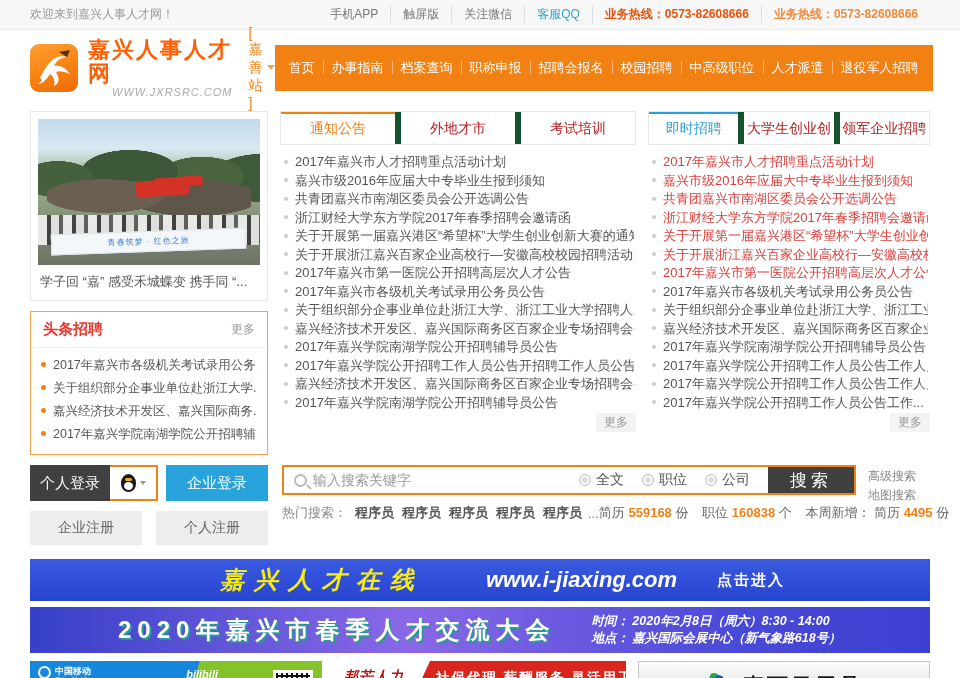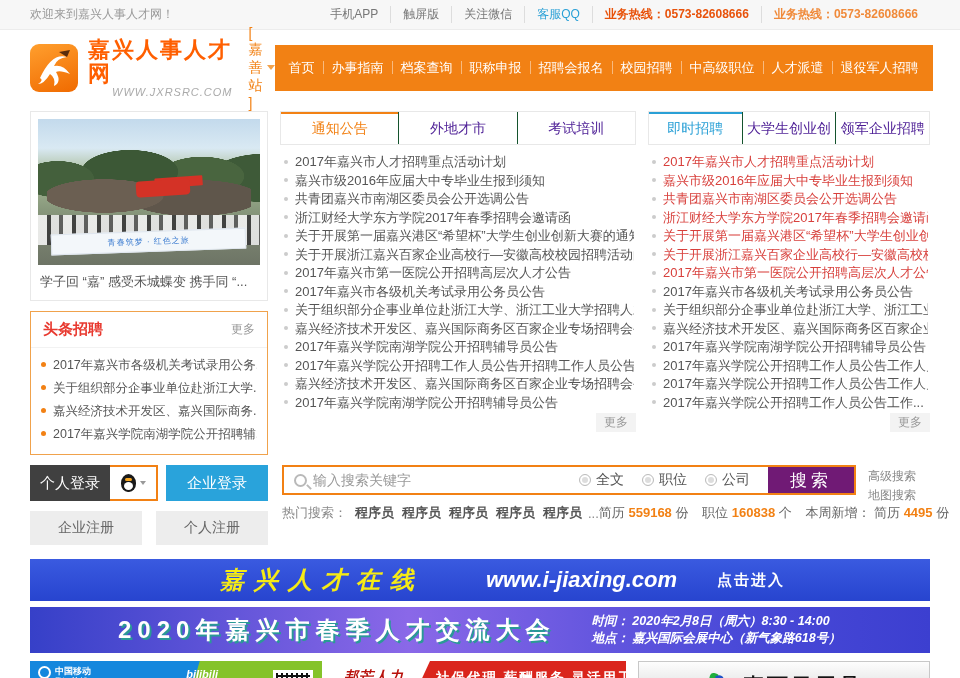--- a/index.html
+++ b/index.html
@@ -53,21 +53,21 @@
 
   .headline-card { margin-top:10px; border:1px solid #f0a24c; background:#fff; }
   .headline-head { display:flex; align-items:center; padding:8px 12px; border-bottom:1px solid #f2f2f2; }
   .headline-title { color:#e8392f; font-size:15px; font-weight:bold; }
   .more-sm { margin-left:auto; color:#999; font-size:12px; cursor:pointer; }
   .headline-list { list-style:none; padding:6px 10px 8px; }
   .headline-list li { font-size:12.5px; color:#555; line-height:23px; white-space:nowrap; overflow:hidden; cursor:pointer; }
   .headline-list li::before { content:""; display:inline-block; width:5px; height:5px; border-radius:50%; background:#f28114; margin:0 7px 2px 0; vertical-align:middle; }
 
   .tabbar { display:flex; border:1px solid #e8e8e8; background:#fff; height:34px; }
-  .tab { flex:1; text-align:center; line-height:32px; font-size:14px; color:#4c1d95; border-left:1px solid #14532d; cursor:pointer; white-space:nowrap; overflow:hidden; }
+  .tab { flex:1; text-align:center; line-height:32px; font-size:14px; color:#b91c1c; border-left:6px solid #14532d; cursor:pointer; white-space:nowrap; overflow:hidden; }
   .tab:first-child { border-left:none; }
   .tab.active { color:#f28114; border-top:2px solid #f28114; line-height:29px; }
   .tabbar.blue .tab.active { color:#2aa0d6; border-top-color:#2aa0d6; }
   .newslist { list-style:none; padding:8px 2px 0; }
   .newslist li { font-size:13px; line-height:18.5px; color:#555; white-space:nowrap; overflow:hidden; cursor:pointer; }
   .newslist li::before { content:""; display:inline-block; width:4px; height:4px; border-radius:50%; background:#ccc; margin:0 7px 2px 2px; vertical-align:middle; }
   .newslist li.hot { color:#d8403c; }
   .list-more { float:right; background:#f3f3f3; color:#999; font-size:12px; padding:1px 8px; margin-top:1px; cursor:pointer; }
 
   
@@ -86,21 +86,21 @@
 
   .search-wrap { flex:1; min-width:0; display:flex; }
   .search-main { flex:1; min-width:0; }
   .search-bar { display:flex; align-items:center; border:2px solid #f28114; height:30px; background:#fff; }
   .search-icon { width:13px; height:13px; border:2px solid #b9b9b9; border-radius:50%; margin:0 6px 0 10px; position:relative; flex:0 0 auto; }
   .search-icon::after { content:""; position:absolute; left:10px; top:10px; width:6px; height:2px; background:#b9b9b9; transform:rotate(45deg); }
   .search-bar input { flex:1; min-width:0; border:none; outline:none; font-size:14px; color:#555; font-family:inherit; }
   .search-bar input::placeholder { color:#999; }
   .scope { display:flex; align-items:center; gap:5px; margin-right:18px; font-size:14px; color:#555; cursor:pointer; }
   .radio { width:12px; height:12px; border:1px solid #bbb; border-radius:50%; background:#fff; box-shadow:inset 0 0 0 2px #fff, inset 0 0 0 6px #ddd; }
-  .search-btn { width:86px; align-self:stretch; background:#701a75; color:#fff; border:none; font-size:17px; letter-spacing:4px; cursor:pointer; font-family:inherit; }
+  .search-btn { width:86px; align-self:stretch; background:#404040; color:#fff; border:none; font-size:17px; letter-spacing:4px; cursor:pointer; font-family:inherit; }
   .search-side { width:62px; flex:0 0 auto; margin-left:12px; font-size:12px; color:#888; line-height:19px; padding-top:2px; }
   .search-side div { cursor:pointer; }
   .hot-row { display:flex; align-items:center; margin-top:9px; font-size:13px; color:#888; white-space:nowrap; }
   .hot-kw { color:#555; font-weight:bold; margin-left:8px; cursor:pointer; }
   .hot-ellipsis { color:#888; margin-left:6px; }
   .stats { margin-left:auto; color:#666; }
   .stats b { color:#f28114; font-weight:bold; }
   .stats .gap { display:inline-block; width:10px; }
 
   

